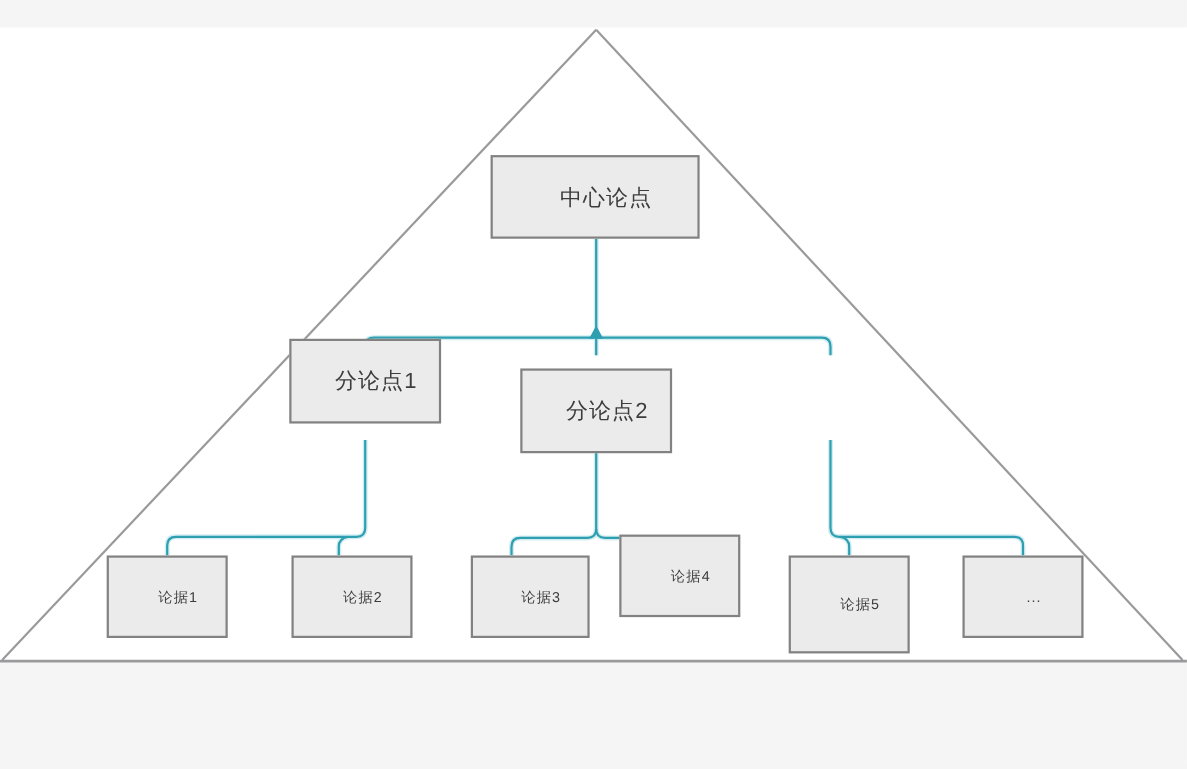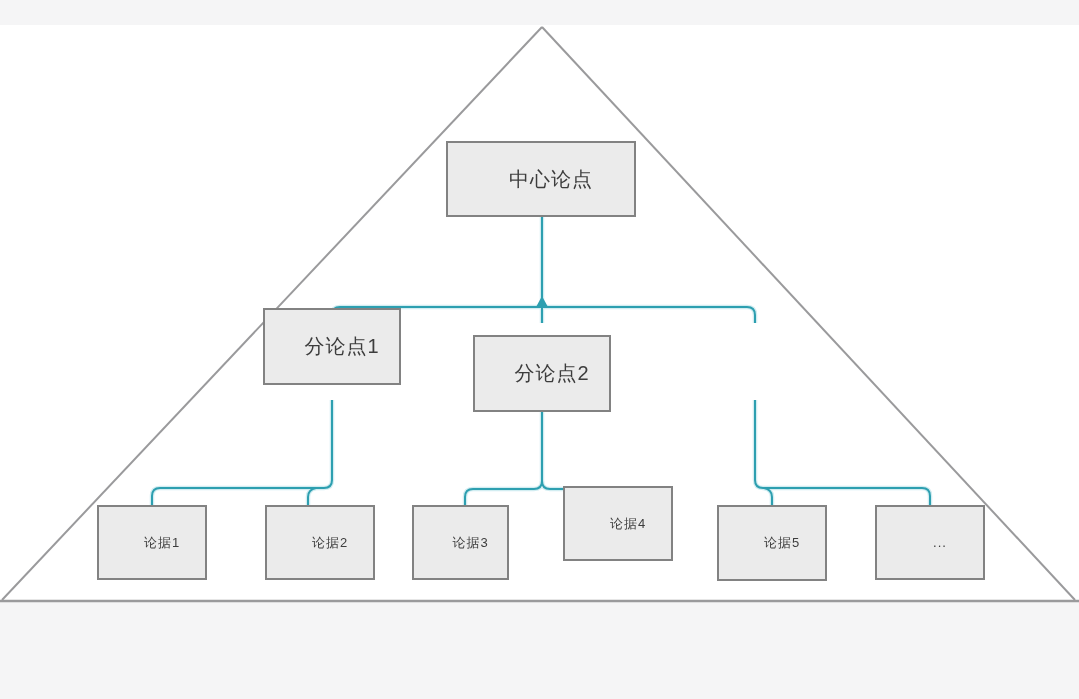--- a/index.html
+++ b/index.html
@@ -86,18 +86,18 @@
     <polygon class="arrowhead" points="542,296 535.5,308 548.5,308"></polygon>
   </svg>
 
   <div class="node" style="left:446px; top:141px; width:190px; height:76px;">中心论点</div>
 
   <div class="node" style="left:263px; top:308px; width:138px; height:77px;">分论点1</div>
   <div class="node" style="left:473px; top:323px; width:138px; height:77px;margin-top:12px;">分论点2</div>
 
   <div class="node small" style="left:97px; top:505px; width:110px; height:75px;">论据1</div>
   <div class="node small" style="left:253px; top:505px; width:110px; height:75px;margin-left:12px;">论据2</div>
-  <div class="node small" style="left:412px; top:505px; width:97px; height:75px;">论据3</div>
+  <div class="node small" style="left:428px; top:505px; width:108px; height:75px;">论据3</div>
   <div class="node small" style="left:563px; top:486px; width:110px; height:75px;">论据4</div>
-  <div class="node small" style="left:717px; top:505px; width:110px; height:76px;">论据5</div>
+  <div class="node small" style="left:717px; top:505px; width:110px; height:89px;">论据5</div>
   <div class="node small" style="left:875px; top:505px; width:110px; height:75px;">...</div>
 
 </div>
 
 </body></html>

